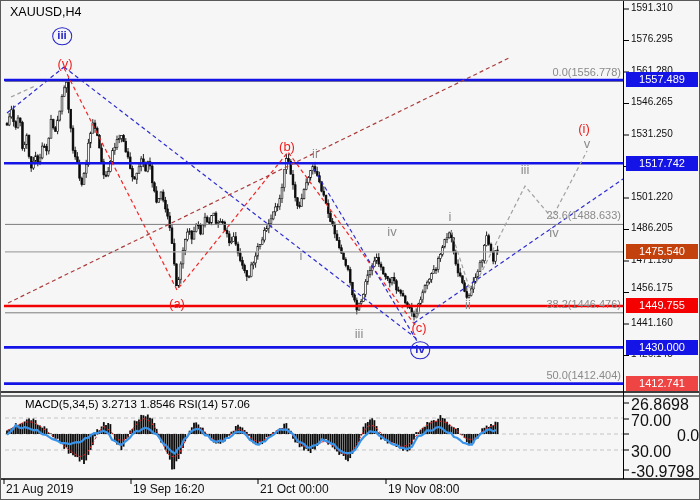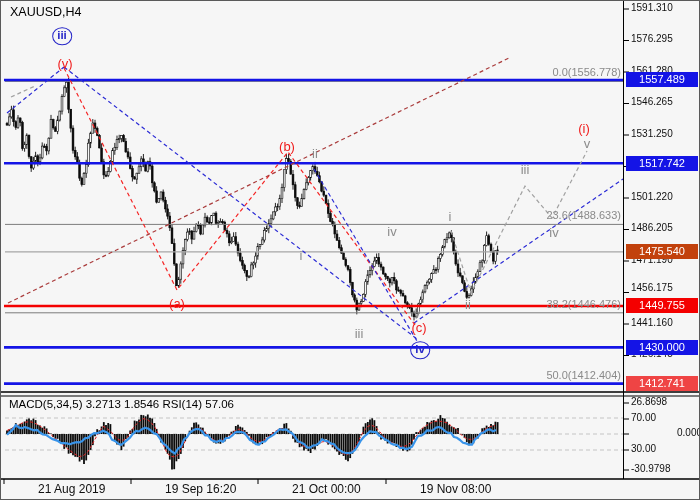--- a/index.html
+++ b/index.html
@@ -5,30 +5,30 @@
   html,body{margin:0;padding:0;background:#e8e8e8;}
   .screen{position:relative;width:700px;height:500px;background:#f6f6f6;
     border:1px solid #5a5a5a;box-sizing:border-box;overflow:hidden;
     font-family:"Liberation Sans",sans-serif;}
   #chart-svg{position:absolute;left:0;top:0;}
   #overlay{position:absolute;left:0;top:0;width:700px;height:500px;pointer-events:none;}
   .lbl{position:absolute;white-space:nowrap;line-height:1;}
   .title{font-size:12.5px;font-weight:500;color:#000;}
   .macd-lbl{font-size:11.5px;color:#000;}
   .tick{font-size:10px;color:#101010;}
-  .itick{font-size:10px;color:#101010;}
+  .itick{font-size:16px;color:#101010;}
   .fib{font-size:11px;color:#8a8a8a;}
   .badge{font-size:11px;color:#fff;width:72px;height:15px;line-height:15px;
     text-align:center;}
   .wave{font-size:13px;transform:translate(-50%,-50%);}
   .wave.red{color:#f01c1c;font-weight:500;}
   .wave.gray{color:#8c8c8c;font-weight:400;}
   .wave.bluec{color:#2626c8;font-weight:600;font-size:11.5px;
     border:1.5px solid #2626c8;border-radius:50%;padding:2px 4px;}
-  .date{font-size:12px;color:#101010;margin-left:32px;}
+  .date{font-size:12px;color:#101010;}
 </style>
 </head>
 <body>
 
 <div class="screen">
   <svg id="chart-svg" width="700" height="500">
       <g>
         <line x1="6" y1="120.9" x2="6" y2="124.6" stroke="#0b0b0b" stroke-width="0.9"></line>
         <rect x="5.1" y="122.4" width="1.8" height="1.7" fill="#0b0b0b" stroke="#0b0b0b" stroke-width="0.6"></rect>
         <line x1="8.2" y1="112.1" x2="8.2" y2="125.1" stroke="#0b0b0b" stroke-width="0.9"></line>
@@ -754,21 +754,21 @@
         <line x1="622" y1="449" x2="628" y2="449" stroke="#000" stroke-width="1"></line>
         <line x1="622" y1="469" x2="628" y2="469" stroke="#000" stroke-width="1"></line>
         <line x1="3" y1="478" x2="3" y2="483" stroke="#000" stroke-width="1"></line>
         <line x1="130" y1="478" x2="130" y2="483" stroke="#000" stroke-width="1"></line>
         <line x1="257" y1="478" x2="257" y2="483" stroke="#000" stroke-width="1"></line>
         <line x1="385" y1="478" x2="385" y2="483" stroke="#000" stroke-width="1"></line>
       </g>
     </svg>
   <div id="overlay">
     <div class="lbl title" id="sym-title" style="left:9px;top:5px;">XAUUSD,H4</div>
-    <div class="lbl macd-lbl" id="macd-label" style="left:8px;top:398px;">MACD(5,34,5) 3.2713 1.8546 RSI(14) 57.06</div>
+    <div class="lbl macd-lbl" id="macd-label" style="left:24px;top:398px;">MACD(5,34,5) 3.2713 1.8546 RSI(14) 57.06</div>
   <div class="lbl tick" style="left: 630px; top: 2px;">1591.310</div>
       <div class="lbl tick" style="left: 630px; top: 33px; text-align: center;">1576.295</div>
       <div class="lbl tick" style="left: 630px; top: 65px;">1561.280</div>
       <div class="lbl tick" style="left: 630px; top: 96px;">1546.265</div>
       <div class="lbl tick" style="left: 630px; top: 128px;">1531.250</div>
       <div class="lbl tick" style="left: 630px; top: 159px;">1516.235</div>
       <div class="lbl tick" style="left: 630px; top: 191px;">1501.220</div>
       <div class="lbl tick" style="left: 630px; top: 222px;">1486.205</div>
       <div class="lbl tick" style="left: 630px; top: 254px;">1471.190</div>
       <div class="lbl tick" style="left: 630px; top: 282px;">1456.175</div>

